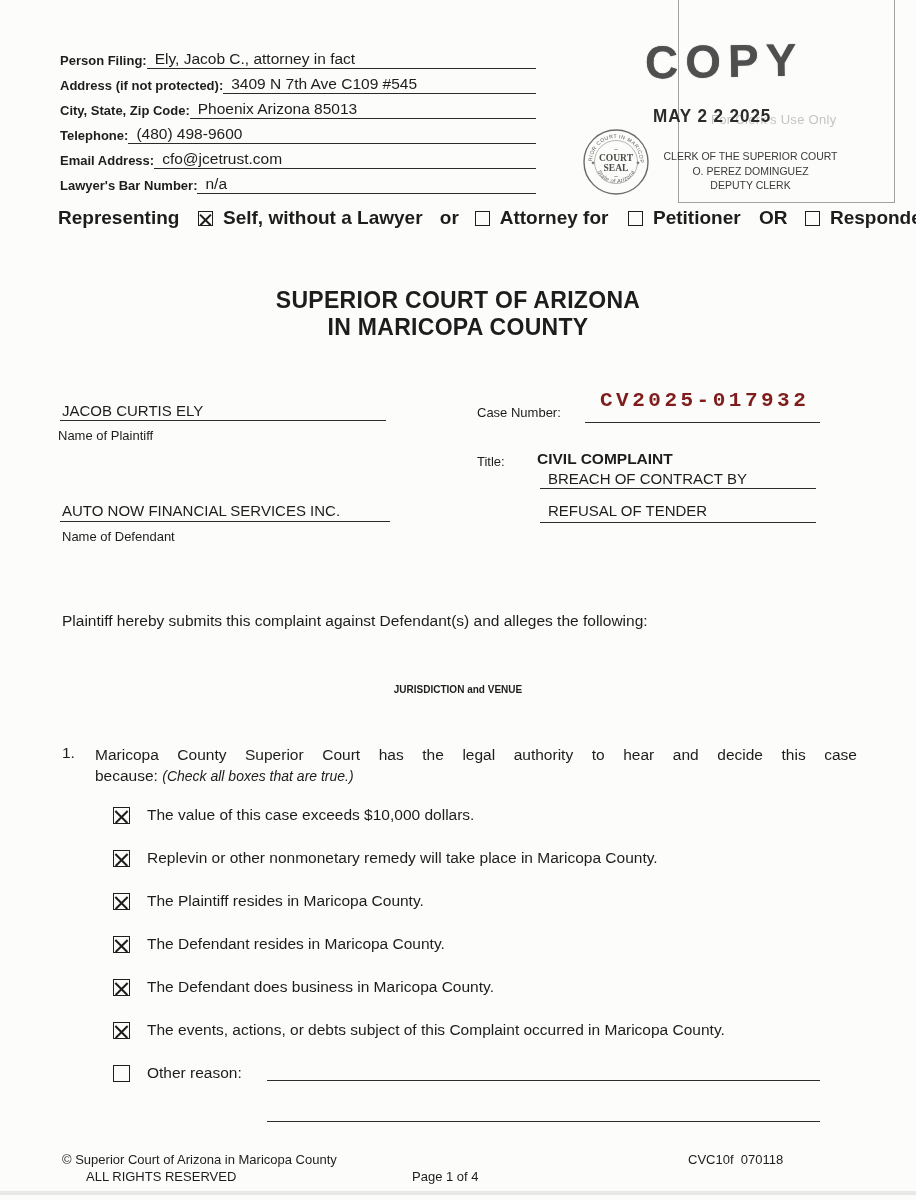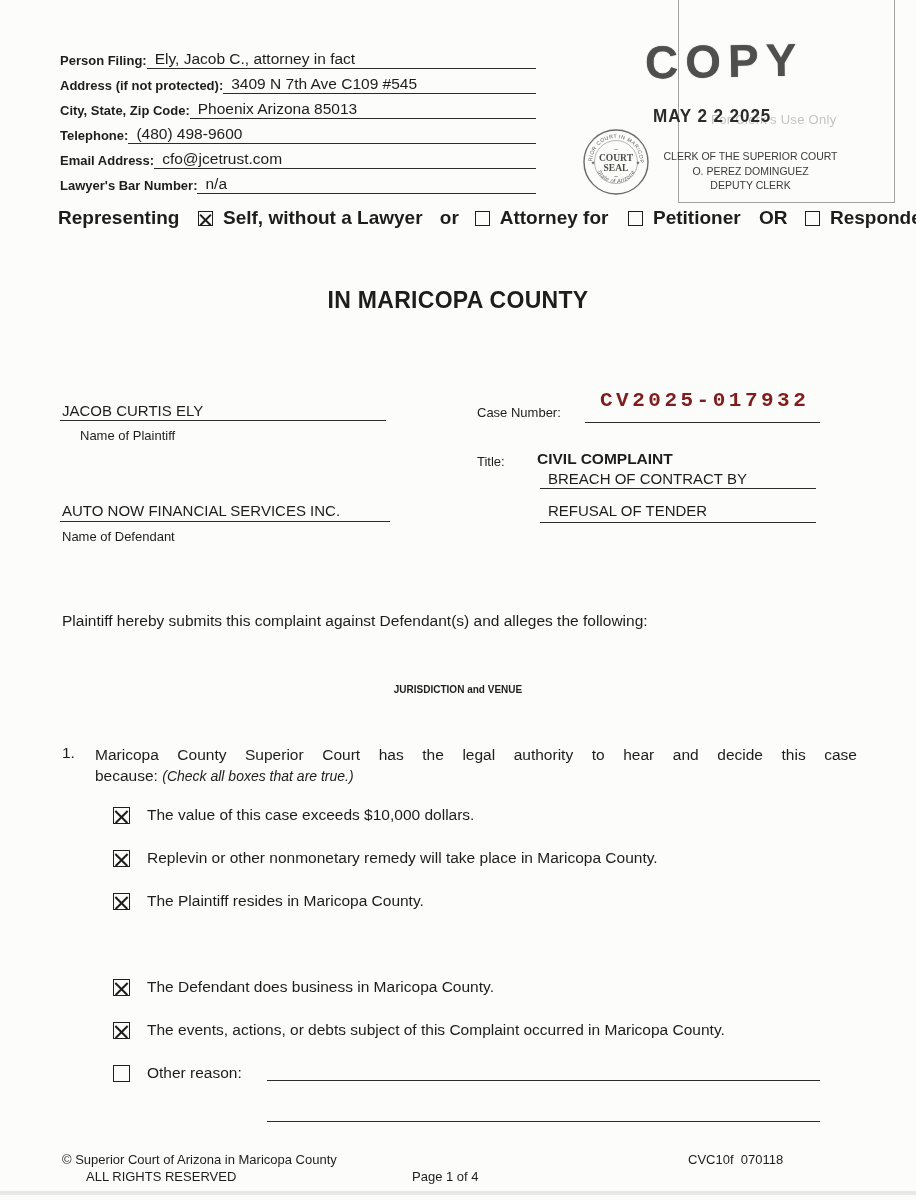--- a/index.html
+++ b/index.html
@@ -125,26 +125,27 @@
     <text x="54.5" y="38" font-size="6" fill="#5c5c57">✦</text>
   </svg>
 
   <div class="clerklines">
     <div>CLERK OF THE SUPERIOR COURT</div>
     <div>O. PEREZ DOMINGUEZ</div>
     <div>DEPUTY CLERK</div>
   </div>
 
   <div class="courttitle">
+    <div>SUPERIOR COURT OF ARIZONA</div>
     <div>IN MARICOPA COUNTY</div>
   </div>
 
   <div class="abs name15" style="left:62px; top:402px;">JACOB CURTIS ELY</div>
   <div class="hline" style="left:60px; top:420px; width:326px;"></div>
-  <div class="abs lbl13" style="left:80px; top:428px;">Name of Plaintiff</div>
+  <div class="abs lbl13" style="left:58px; top:428px;">Name of Plaintiff</div>
 
   <div class="abs name15" style="left:62px; top:502px;">AUTO NOW FINANCIAL SERVICES INC.</div>
   <div class="hline" style="left:60px; top:521px; width:330px;"></div>
   <div class="abs lbl13" style="left:62px; top:529px;">Name of Defendant</div>
 
   <div class="abs lbl13" style="left:477px; top:405px;">Case Number:</div>
   <div class="abs casestamp" style="left:600px; top:389px;">CV2025-017932</div>
   <div class="hline" style="left:585px; top:422px; width:235px;"></div>
 
   <div class="abs lbl13" style="left:477px; top:454px;">Title:</div>
@@ -171,20 +172,24 @@
     <span class="jlabel">The value of this case exceeds $10,000 dollars.</span>
   </div>
   <div class="jrow" style="top:849px">
     <span class="cb cb-lg checked"></span>
     <span class="jlabel">Replevin or other nonmonetary remedy will take place in Maricopa County.</span>
   </div>
   <div class="jrow" style="top:892px">
     <span class="cb cb-lg checked"></span>
     <span class="jlabel">The Plaintiff resides in Maricopa County.</span>
   </div>
+  <div class="jrow" style="top:935px">
+    <span class="cb cb-lg checked"></span>
+    <span class="jlabel">The Defendant resides in Maricopa County.</span>
+  </div>
   <div class="jrow" style="top:978px">
     <span class="cb cb-lg checked"></span>
     <span class="jlabel">The Defendant does business in Maricopa County.</span>
   </div>
   <div class="jrow" style="top:1021px">
     <span class="cb cb-lg checked"></span>
     <span class="jlabel">The events, actions, or debts subject of this Complaint occurred in Maricopa County.</span>
   </div>
   <div class="jrow" style="top:1064px">
     <span class="cb cb-lg"></span>

